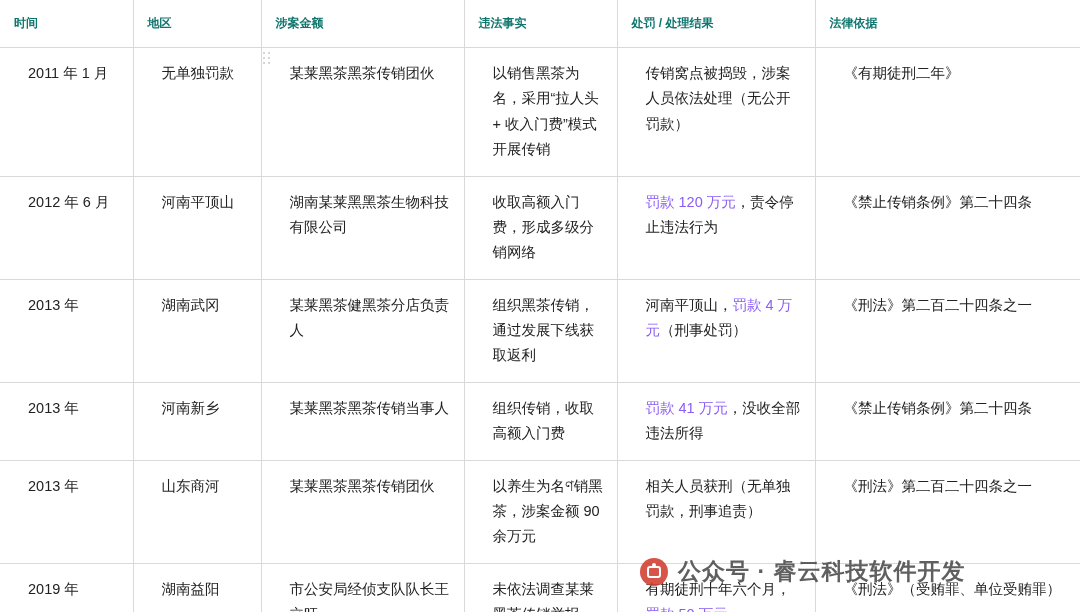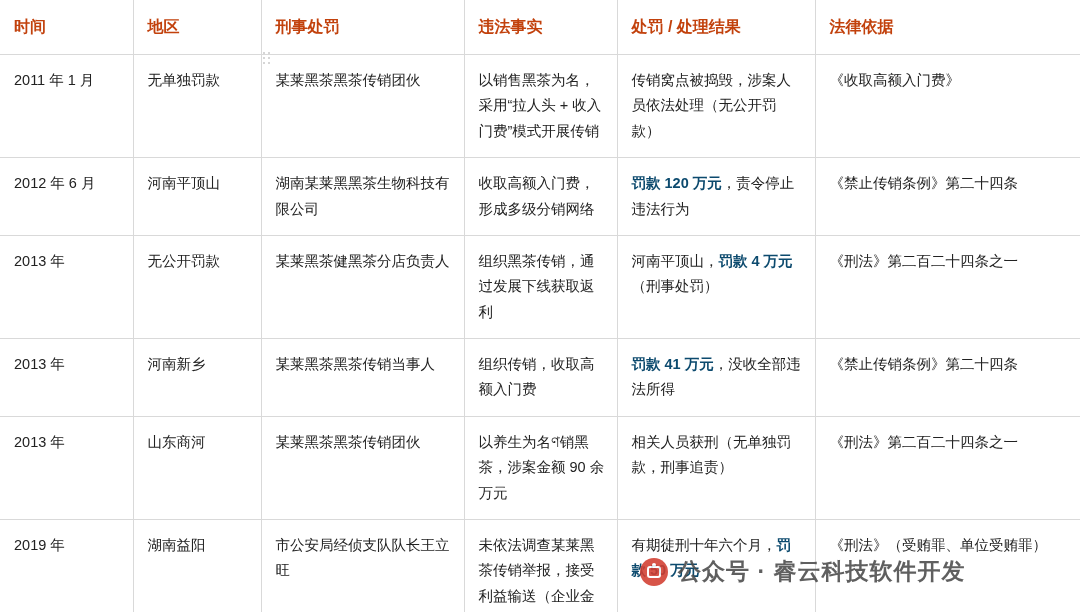--- a/index.html
+++ b/index.html
@@ -41,27 +41,28 @@
   }
   table.case-table th:first-child,
   table.case-table td:first-child {
     border-left: none;
   }
   table.case-table tr:first-child th {
     border-top: none;
   }
   table.case-table th {
     font-weight: bold;
-    color: #c2410c;
-    font-size: 16px;
+    color: #0f766e;
+    font-size: 12px;
   }
   table.case-table td {
     color: #222222;
-  }
-  .bold { font-weight: bold; color: #0c4a6e; margin-top: 28px; }
+    padding-left: 28px;
+  }
+  .bold { font-weight: normal; color: #8b5cf6; margin-top: 28px; }
 
   
   .drag-dots {
     position: absolute;
     left: 263px;
     top: 52px;
     width: 7px;
     height: 16px;
     display: grid;
     grid-template-columns: 2px 2px;
@@ -131,46 +132,46 @@
       <col class="c1">
       <col class="c2">
       <col class="c3">
       <col class="c4">
       <col class="c5">
   </colgroup>
   <thead>
     <tr>
       <th>时间</th>
       <th>地区</th>
-      <th>刑事处罚</th>
+      <th>涉案金额</th>
       <th>违法事实</th>
       <th>处罚 / 处理结果</th>
       <th>法律依据</th>
     </tr>
   </thead>
   <tbody>
     <tr>
       <td>2011 年 1 月</td>
       <td>无单独罚款</td>
       <td>某莱黑茶黑茶传销团伙</td>
       <td>以销售黑茶为名，采用“拉人头 + 收入门费”模式开展传销</td>
       <td><span>传销窝点被捣毁，涉案人员依法处理（无公开罚款）</span><span class="bold"></span><span></span></td>
-      <td>《收取高额入门费》</td>
+      <td>《有期徒刑二年》</td>
     </tr>
     <tr>
       <td>2012 年 6 月</td>
       <td>河南平顶山</td>
       <td>湖南某莱黑黑茶生物科技有限公司</td>
       <td>收取高额入门费，形成多级分销网络</td>
       <td><span></span><span class="bold">罚款 120 万元</span><span>，责令停止违法行为</span></td>
       <td>《禁止传销条例》第二十四条</td>
     </tr>
     <tr>
       <td>2013 年</td>
-      <td>无公开罚款</td>
+      <td>湖南武冈</td>
       <td>某莱黑茶健黑茶分店负责人</td>
       <td>组织黑茶传销，通过发展下线获取返利</td>
       <td><span>河南平顶山，</span><span class="bold">罚款 4 万元</span><span>（刑事处罚）</span></td>
       <td>《刑法》第二百二十四条之一</td>
     </tr>
     <tr>
       <td>2013 年</td>
       <td>河南新乡</td>
       <td>某莱黑茶黑茶传销当事人</td>
       <td>组织传销，收取高额入门费</td>

